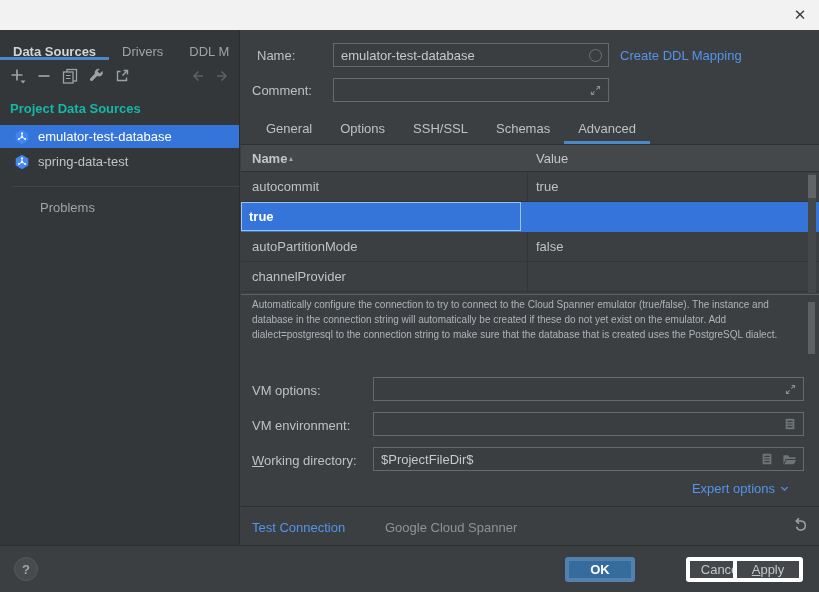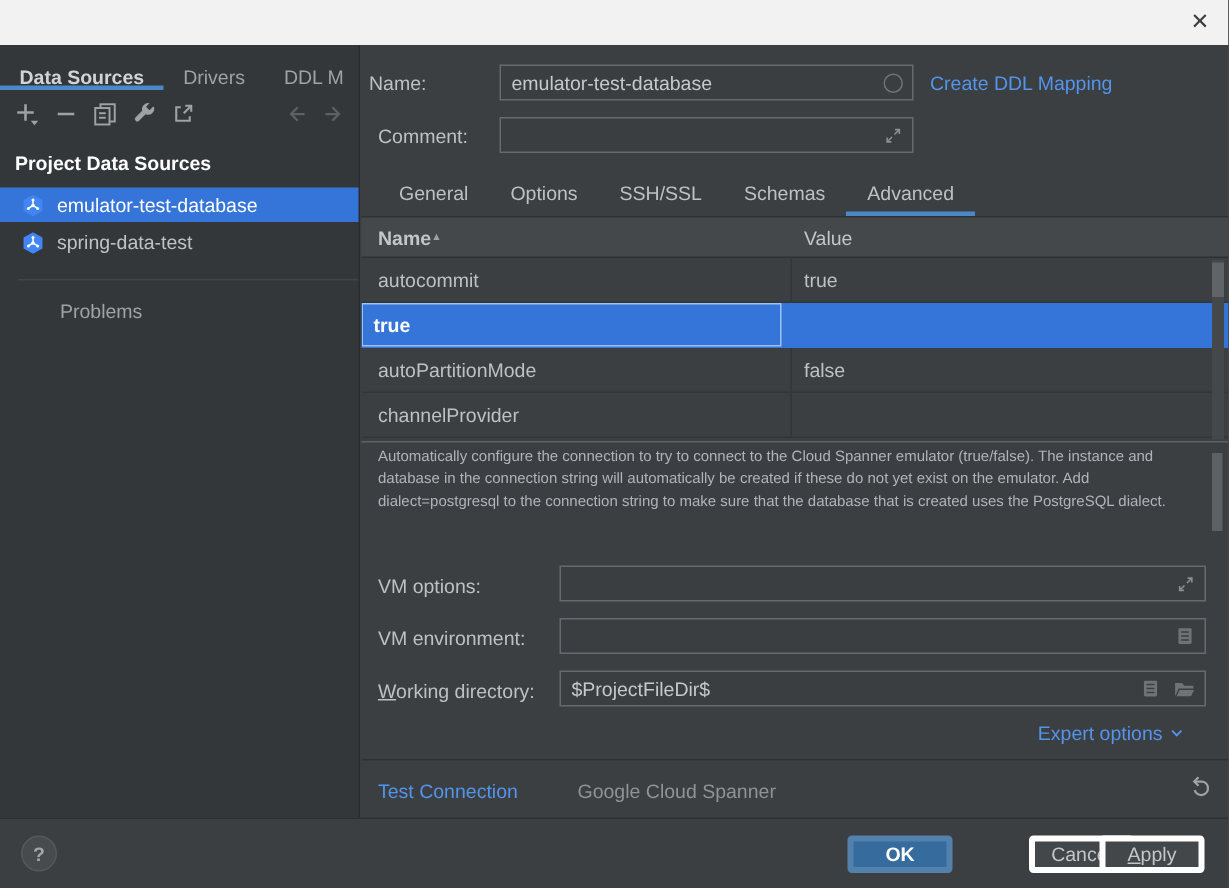--- a/index.html
+++ b/index.html
@@ -16,21 +16,21 @@
   
   .sidebar { position:absolute; left:0; top:30px; width:240px; height:515px;
     background:#333739; border-right:1px solid #2a2d2f; }
   .sb-tabs { position:absolute; left:0; top:0; right:0; height:30px; display:flex; align-items:stretch; }
   .sb-tab { padding:8px 13px; line-height:28px; color:#9fa3a6; border-bottom:3px solid transparent; cursor:pointer; white-space:nowrap; }
   .sb-tab.active { color:#d2d5d7; font-weight:bold; border-bottom-color:#4a88c7; }
   .sb-tab-chevron { display:flex; align-items:center; padding-right:6px; cursor:pointer; }
   .sb-toolbar { position:absolute; left:10px; top:34px; right:8px; height:24px; display:flex; align-items:center; gap:10px; }
   .tb-icon { width:16px; height:16px; display:inline-flex; align-items:center; justify-content:center; cursor:pointer; }
   .tb-spacer { flex:1; }
-  .sb-section-title { position:absolute; left:10px; top:71px; font-weight:bold; color:#ffffff; }
+  .sb-section-title { position:absolute; left:10px; top:71px; font-weight:bold; color:#14b8a6; }
   .sb-item { position:absolute; left:0; right:0; height:23px; display:flex; align-items:center;
     padding-left:14px; gap:8px; color:#c0c3c6; cursor:pointer; }
   .sb-item.selected { background:#3574d9; color:#ffffff; }
   .sb-item-1 { top:95px; } .sb-item-2 { top:120px; }
   .sb-sep { position:absolute; left:12px; right:0; top:156px; height:1px; background:#414549; }
   .sb-problems { position:absolute; left:40px; top:170px; color:#9fa3a6; cursor:pointer; }
   
   .main { position:absolute; left:241px; top:30px; width:578px; height:515px; background:#3c3f41; }
   .lbl { position:absolute; color:#bdc1c4; }
   .tfield { position:absolute; background:#3b3e40; border:1px solid #646a6e; height:24px;
@@ -179,21 +179,21 @@
       </span>
       <span>spring-data-test</span>
     </div>
 
     <div class="sb-sep"></div>
     <div class="sb-problems">Problems</div>
   </div>
 
   <div class="main">
 
-    <div class="lbl" style="left:5px; top:18px;">Name:</div>
+    <div class="lbl" style="left:16px; top:18px;">Name:</div>
     <input class="tfield" style="left: 92px; top: 13px; width: 276px;" value="emulator-test-database">
     <span class="field-icon" style="left:346px; top:17px;">
         <span class="ring"></span>
       </span>
     <div class="lbl link" style="left:379px; top:18px;">Create DDL Mapping</div>
 
     <div class="lbl" style="left:11px; top:53px;">Comment:</div>
     <input class="tfield" style="left: 92px; top: 48px; width: 276px;" value="">
     <span class="field-icon" style="left:346px; top:52px;">
       <svg width="13" height="13" viewBox="0 0 16 16">

